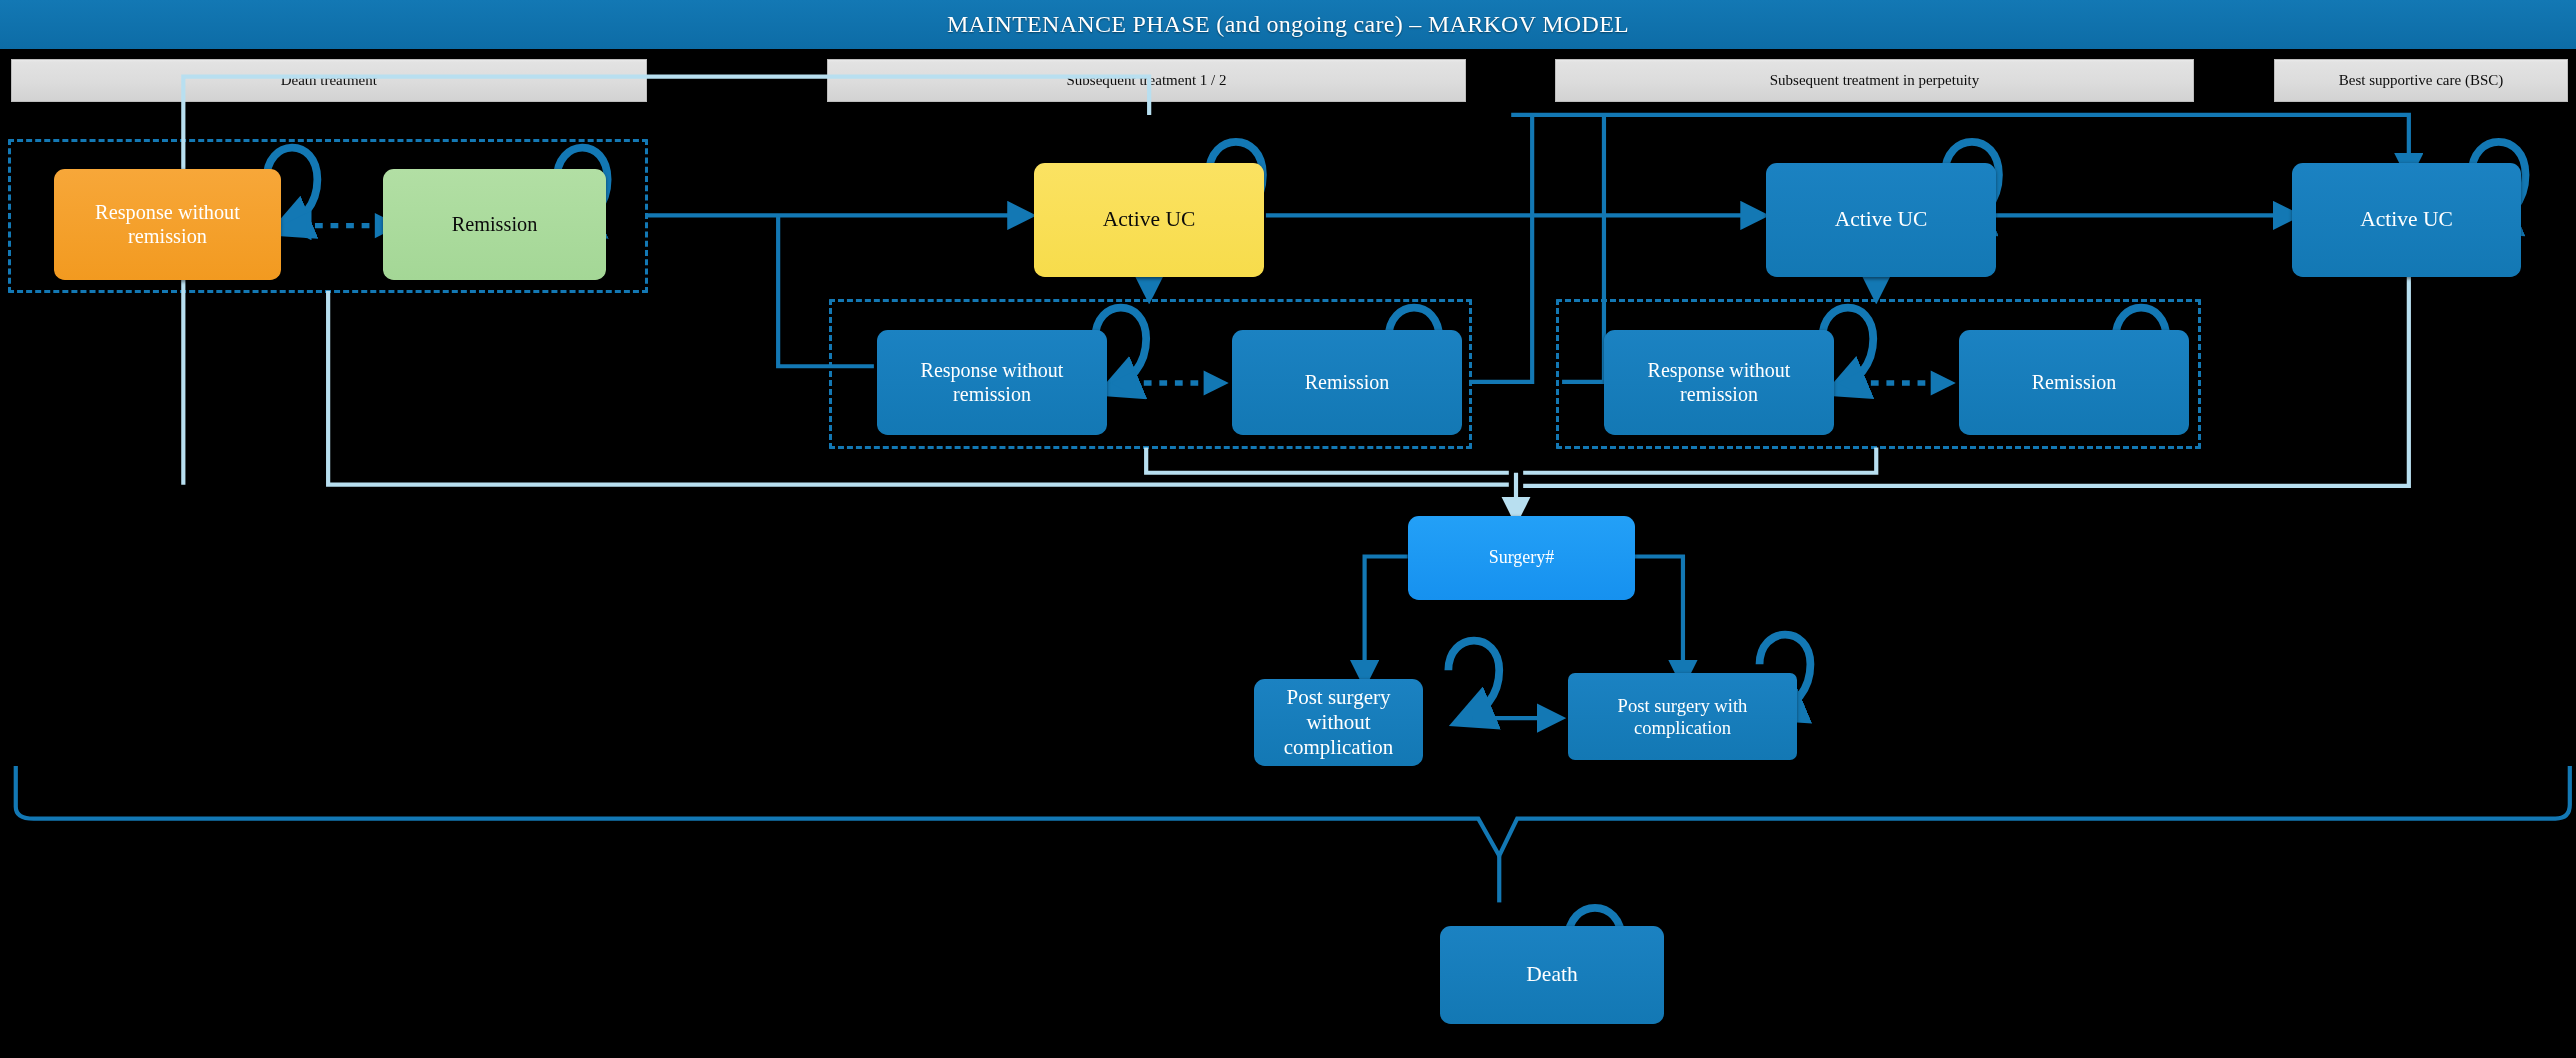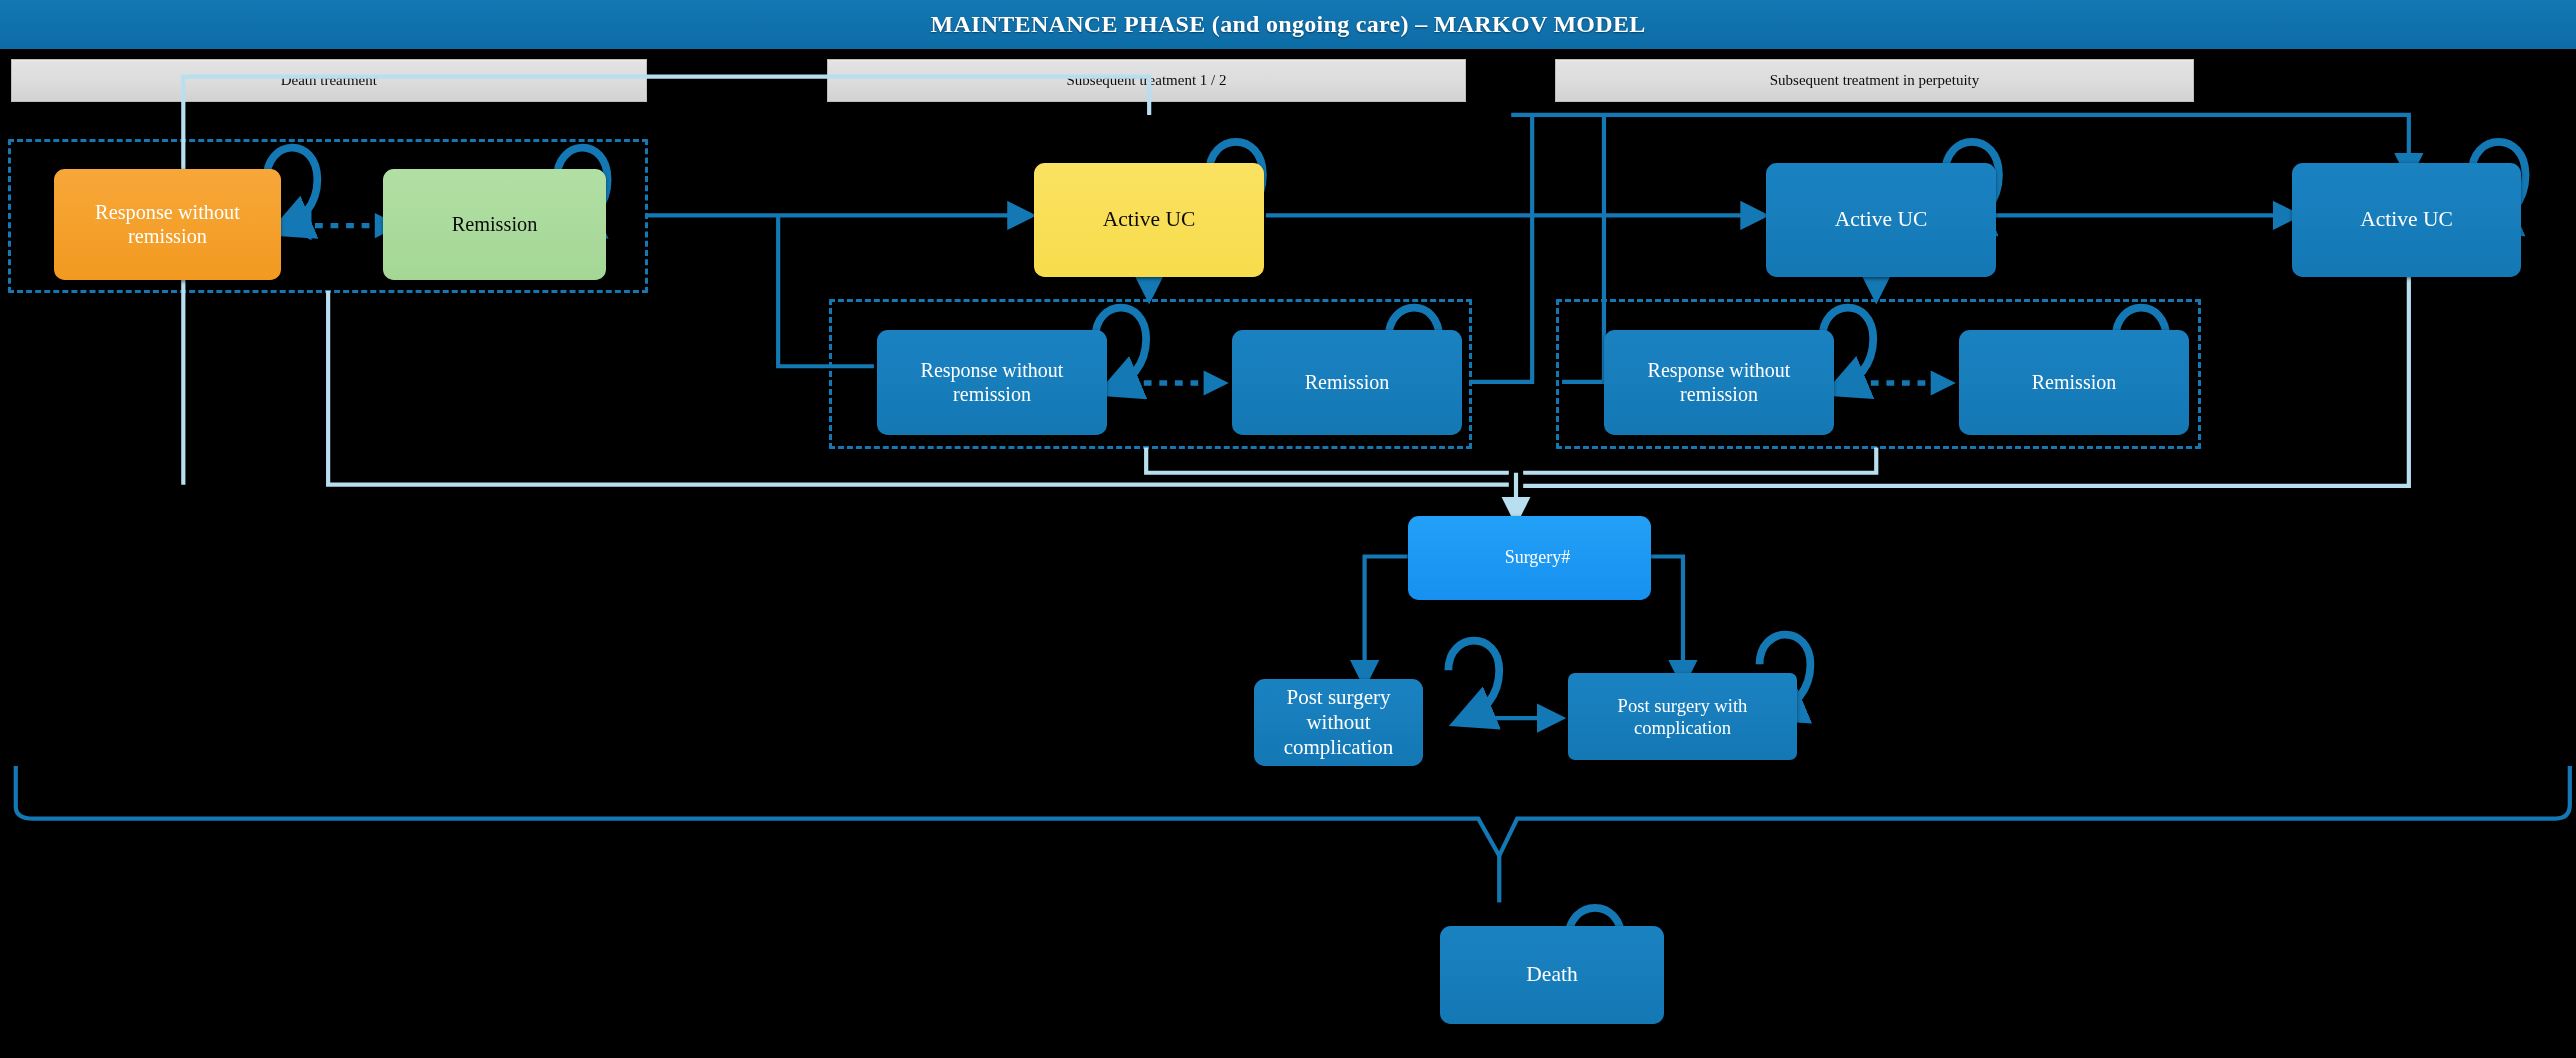--- a/index.html
+++ b/index.html
@@ -7,21 +7,21 @@
   #stage{position:relative;width:2576px;height:1058px;background:#000;overflow:hidden;}
 
   
   .titlebar{
     position:absolute;left:0;top:0;width:2576px;height:49px;
     background:linear-gradient(180deg,#1378b4 0%,#0d6ca6 100%);
   }
   .titlebar .txt{
     position:absolute;left:0;top:0;width:100%;height:49px;
     display:flex;align-items:center;justify-content:center;
-    color:#fff;font-weight:bold;font-size:24px;letter-spacing:0.3px;
+    color:#fff;font-weight:normal;font-size:24px;letter-spacing:0.3px;
     text-shadow:0 1.2px 1.8px rgba(0,0,0,.45);
     text-align:right;
   }
 
   
   .phase{
     position:absolute;height:41px;
     background:linear-gradient(180deg,#e3e3e3 0%,#dcdcdc 55%,#d2d2d2 100%);
     border:0.6px solid #bdbdbd;
     box-shadow:0 1.2px 1.8px rgba(255,255,255,.25) inset, 0 1.8px 3px rgba(0,0,0,.55);
@@ -33,21 +33,21 @@
   .node{
     position:absolute;border-radius:10.8px;
     display:flex;align-items:center;justify-content:center;text-align:center;
     line-height:1.18;box-shadow:0 1.8px 3.6px rgba(0,0,0,.45);
   }
   .node span{display:block;padding:0 4.8px;}
   .n-orange{background:linear-gradient(180deg,#f7a739 0%,#f29a20 100%);color:#fff;}
   .n-green {background:linear-gradient(180deg,#b2dfa4 0%,#a4d796 100%);color:#0b0b0b;}
   .n-yellow{background:linear-gradient(180deg,#fbe262 0%,#f7dc4b 100%);color:#0b0b0b;}
   .n-blue  {background:linear-gradient(180deg,#1b82c2 0%,#1378b4 100%);color:#fff;}
-  .n-brightblue{background:linear-gradient(180deg,#23a0f7 0%,#1691ef 100%);color:#fff;padding-left:16px;}
+  .n-brightblue{background:linear-gradient(180deg,#23a0f7 0%,#1691ef 100%);color:#fff;}
 
   
   .group{
     position:absolute;border:3.6px dashed #1378b4;border-radius:1.2px;
     background:transparent;
   }
 
   
   svg.links{position:absolute;left:0;top:0;width:2576px;height:1058px;overflow:visible;}
   .lk    {fill:none;stroke:#1378b4;stroke-width:7;}
@@ -65,20 +65,23 @@
   </div>
 
   <div class="phase" style="left:10.8px;top:59px;width:634px;">
     <span>Death treatment</span>
   </div>
   <div class="phase" style="left:827px;top:59px;width:637px;">
     <span>Subsequent treatment 1 / 2</span>
   </div>
   <div class="phase" style="left:1555px;top:59px;width:637px;text-align:right;">
     <span>Subsequent treatment in perpetuity</span>
+  </div>
+  <div class="phase" style="left:2274px;top:59px;width:292px;">
+    <span>Best supportive care (BSC)</span>
   </div>
 
   <div class="group" style="left:8.4px;top:139px;width:634px;height:148px;"></div>
   <div class="group" style="left:829px;top:299px;width:637px;height:144px;"></div>
   <div class="group" style="left:1556px;top:299px;width:639px;height:144px;"></div>
 
   <svg class="links" viewBox="0 0 4304 1768">
     <defs>
       <marker id="ar" markerWidth="7" markerHeight="7" refX="4.6" refY="3.5" orient="auto">
         <path d="M0,0 L7,3.5 L0,7 z" fill="#1378b4"></path>

